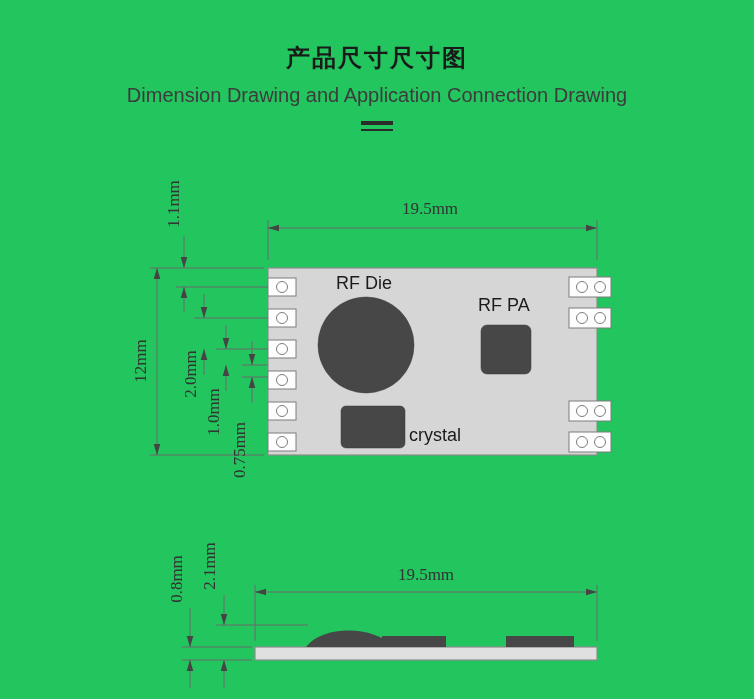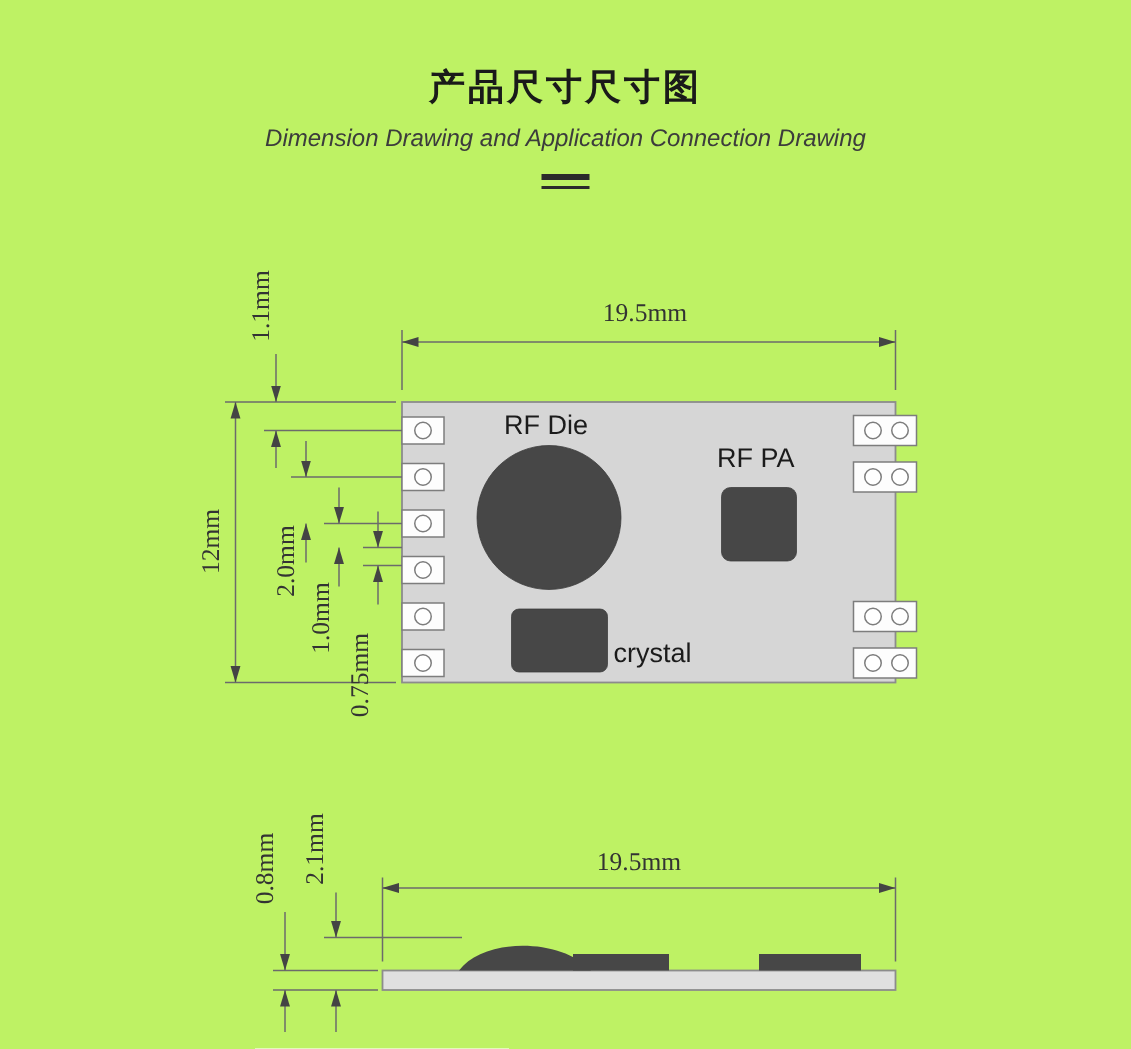--- a/index.html
+++ b/index.html
@@ -1,37 +1,36 @@
 <!DOCTYPE html>
 <html><head>
 <meta charset="utf-8">
 <style>
   html, body { margin: 0; padding: 0; background: #ffffff; }
   .canvas {
     position: relative;
     width: 754px;
     height: 699px;
-    background: #bef264;
+    background: #22c55e;
     overflow: hidden;
     font-family: "Liberation Sans", "DejaVu Sans", sans-serif;
   }
   header { position: absolute; top: 0; left: 0; width: 754px; text-align: center; }
   h1.title {
     margin: 42px 0 0 0;
     font-size: 24px;
     font-weight: 600;
     letter-spacing: 2px;
     color: #1a1a1a;
   }
   h2.subtitle {
     margin: 10px 0 0 0;
-    font-size: 16px;
+    font-size: 20px;
     font-weight: 400;
     color: #3c3c3c;
-    font-style: italic;
   }
   .rule { margin-top: 14px; }
   .rule-thick { width: 32px; height: 4px; background: #2b2b2b; margin: 0 auto; }
   .rule-thin  { width: 32px; height: 2px; background: #2b2b2b; margin: 4px auto 0 auto; }
 
   svg.drawing { position: absolute; left: 0; top: 0; }
   .ln  { stroke: #6b6b6b; stroke-width: 1; fill: none; }
   .board { stroke: #8c8c8c; stroke-width: 1.2; }
   .pin-rect { fill: #fdfdfd; stroke: #7d7d7d; stroke-width: 1; }
   .pin-hole { fill: #ffffff; stroke: #7d7d7d; stroke-width: 1; }

